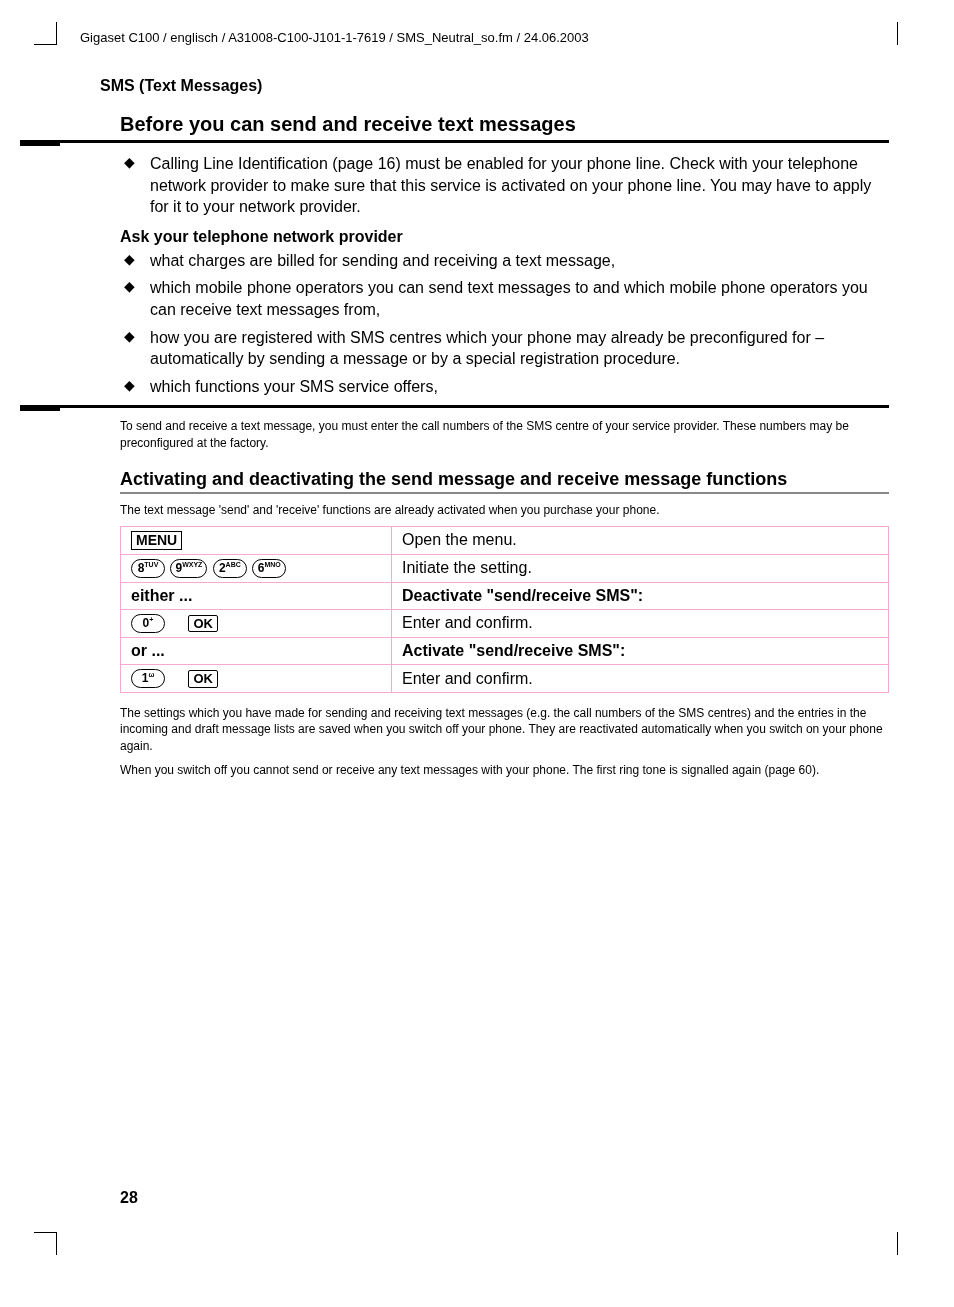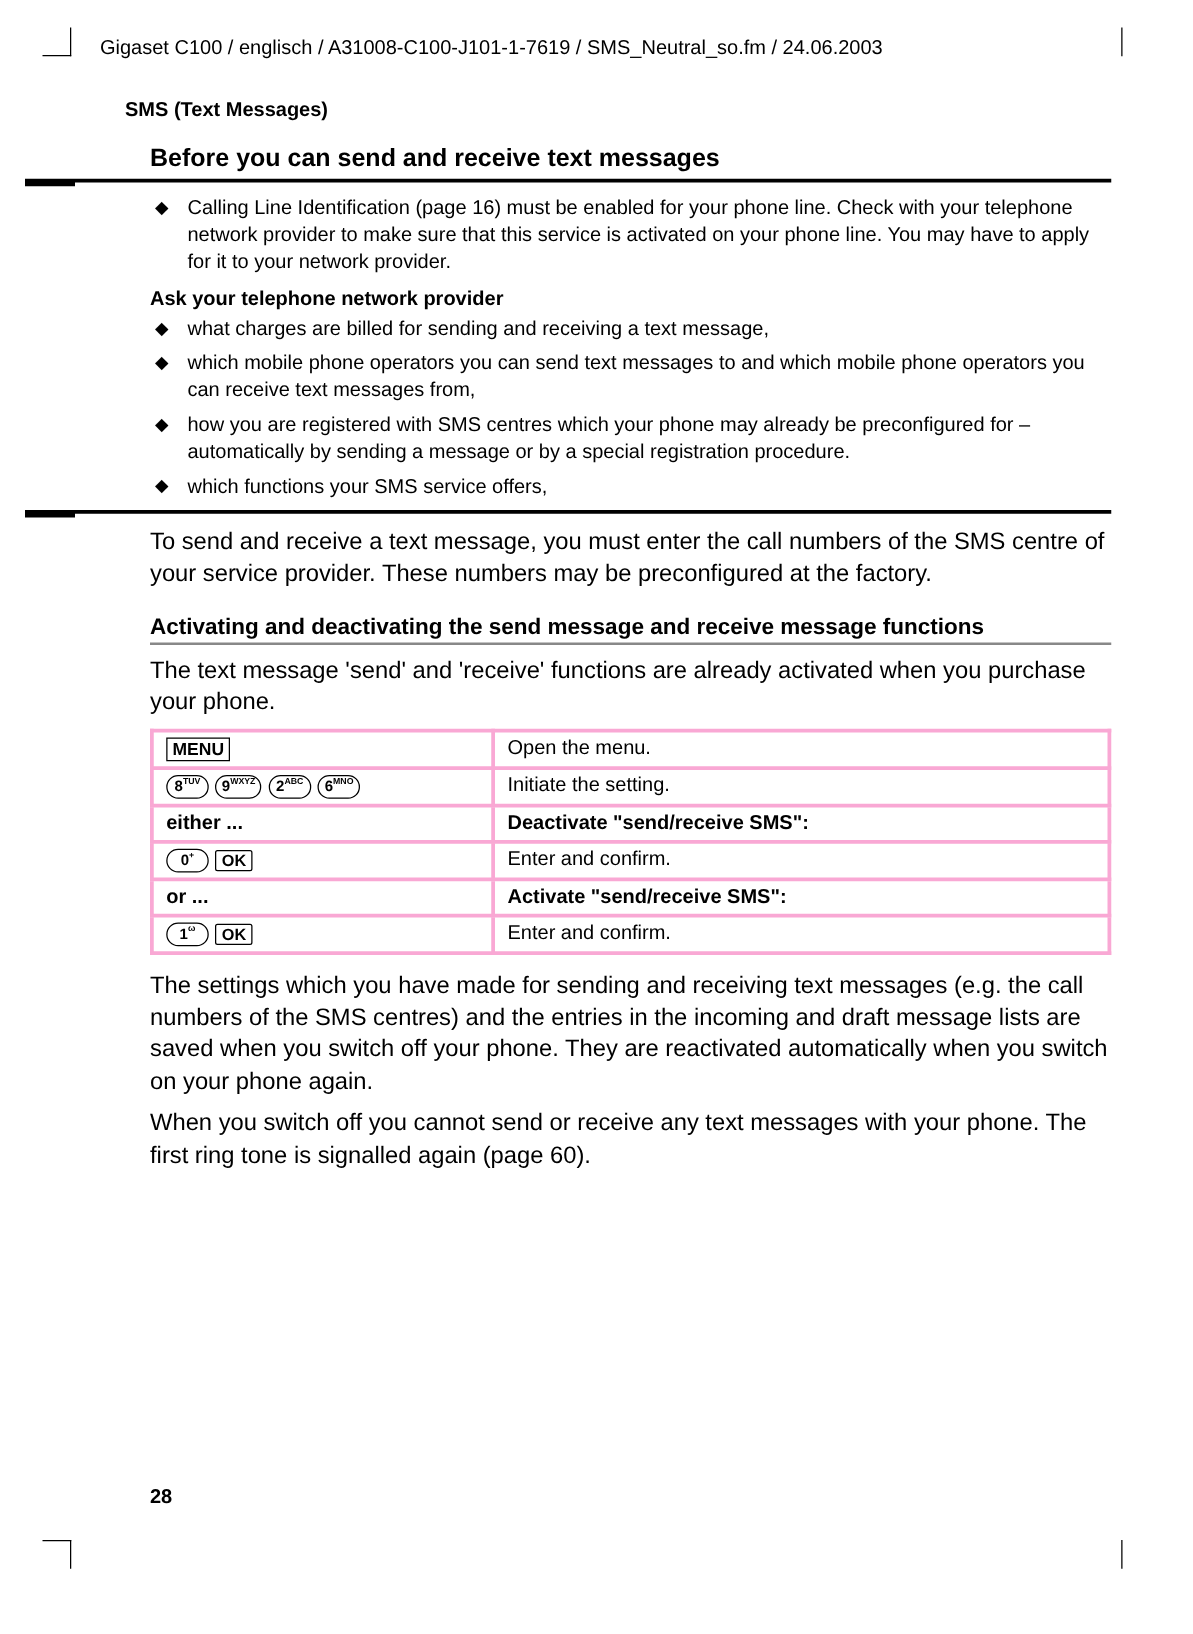--- a/index.html
+++ b/index.html
@@ -21,21 +21,21 @@
     position: absolute;
     background: #000;
   }
   .crop-tl-v { top: 22px; left: 56px; width: 1px; height: 23px; }
   .crop-tl-h { top: 44px; left: 34px; width: 23px; height: 1px; }
   .crop-tr-v { top: 22px; right: 56px; width: 1px; height: 23px; }
   .crop-bl-v { bottom: 52px; left: 56px; width: 1px; height: 23px; }
   .crop-bl-h { bottom: 74px; left: 34px; width: 23px; height: 1px; }
   .crop-br-v { bottom: 52px; right: 56px; width: 1px; height: 23px; }
   .header-line {
-    font-size: 16px;
+    font-size: 13px;
     margin-left: 20px;
     margin-bottom: 32px;
   }
   .section-label {
     font-weight: bold;
     font-size: 16px;
     margin-left: 40px;
     margin-bottom: 18px;
   }
   .h2 {
@@ -64,21 +64,21 @@
     margin: 18px 0 2px 60px;
   }
   .h3-rule {
     height: 2px;
     background: #888;
     margin: 2px 0 8px 60px;
   }
   .body-text {
     margin: 0 0 8px 60px;
     line-height: 1.35;
-    font-size: 19px;
+    font-size: 12px;
   }
   .bold-sub {
     font-weight: bold;
     margin: 10px 0 4px 60px;
     font-size: 16px;
   }
   ul.bullets {
     list-style: none;
     padding: 0;
     margin: 0 0 8px 60px;
@@ -99,21 +99,21 @@
   }
   table.proc {
     border-collapse: collapse;
     width: calc(100% - 60px);
     margin-left: 60px;
     margin-top: 6px;
     margin-bottom: 12px;
     font-size: 16px;
   }
   table.proc td {
-    border: 3px solid #f9a8d4;
+    border: 1px solid #f9a8d4;
     padding: 4px 10px;
     vertical-align: middle;
   }
   table.proc td:first-child {
     width: 250px;
   }
   .key-menu {
     display: inline-block;
     border: 1.5px solid #000;
     padding: 0 4px;
@@ -123,20 +123,21 @@
   }
   .key-ok {
     display: inline-block;
     border: 1.5px solid #000;
     padding: 0 4px;
     font-weight: bold;
     font-size: 13px;
     border-radius: 2px;
     line-height: 1.2;
     vertical-align: middle;
+    margin-left: 18px;
   }
   .key-digit {
     display: inline-block;
     border: 1.5px solid #000;
     border-radius: 10px;
     padding: 0 4px;
     font-size: 10px;
     font-weight: bold;
     line-height: 1.4;
     vertical-align: middle;

